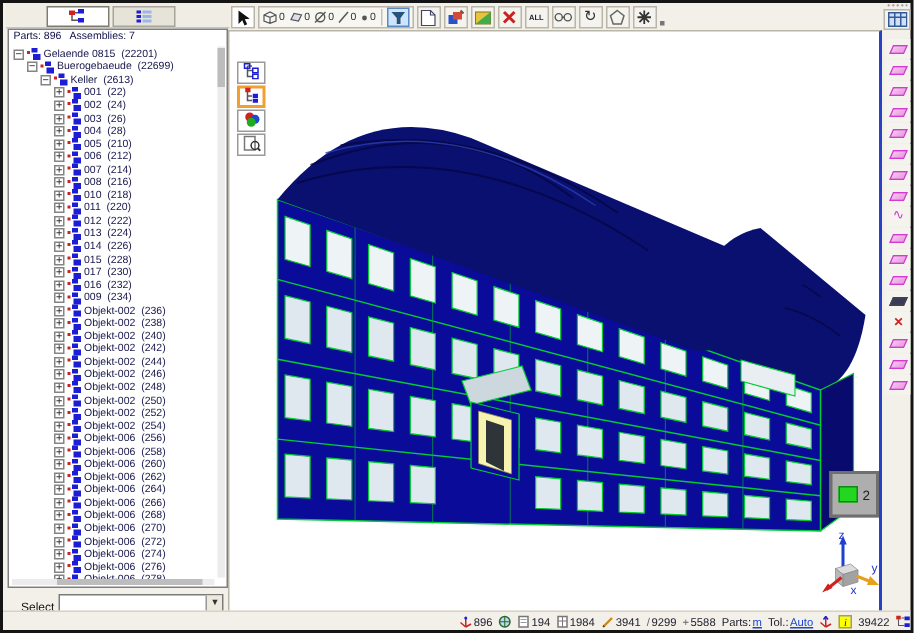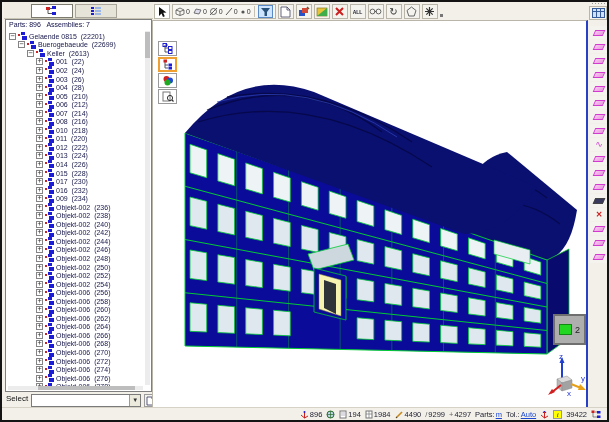--- a/index.html
+++ b/index.html
@@ -29,22 +29,22 @@
   .tico { width:9px; height:8px; flex:0 0 9px; margin-right:2px;
           background-image:linear-gradient(#1d1dd6,#1d1dd6),linear-gradient(#1d1dd6,#1d1dd6),linear-gradient(#cc2222,#cc2222);
           background-size:4px 3px,5px 4px,2px 2px;
           background-position:3px 0,4px 4px,0 2px; background-repeat:no-repeat; }
   .vsb { position:absolute; top:11px; right:1px; bottom:6px; width:5px; background:#ececec; }
   .vsb .thumb { position:absolute; top:1px; left:0; width:5px; height:26px; background:#bdbdbd; }
   .hsb { position:absolute; left:2px; right:8px; bottom:1px; height:4px; background:#ececec; }
   .hsb .thumb { position:absolute; left:22%; width:72%; top:0; height:4px; background:#bdbdbd; }
 
   
-  .selectrow { position:absolute; left:2px; top:392px; width:160px; height:15px;
-               display:flex; align-items:flex-start; font-size:8px; color:#111; }
+  .selectrow { position:absolute; left:10px; top:392px; width:160px; height:15px;
+               display:flex; align-items:flex-end; font-size:8px; color:#111; }
   .selectrow .lbl { margin:0 3px 0 2px; }
   .combo { width:110px; height:13px; background:#fff; border:1px solid #7a7a7a;
            position:relative; }
   .combo .arrow { position:absolute; right:0; top:0; width:11px; height:11px; background:#ece9dd;
                   border-left:1px solid #9a9a9a; font-size:6px; text-align:center; line-height:11px; color:#333;}
   .sidebtn { width:13px; height:13px; margin-left:3px; background:#f4f3ee;
              border:1px solid #9a9a9a; display:flex; align-items:center; justify-content:center; }
 
   
   .toptb { position:absolute; left:152px; top:1px; height:17px; display:flex; gap:2px; align-items:center; }
@@ -91,21 +91,21 @@
           justify-content:center; border:1px solid transparent; }
   .pl { width:10px; height:6px; border:1px solid #d23ad2; transform:skewX(-24deg);
         background:linear-gradient(135deg,#f7c7ef,#e89ade); }
   .pl.dark { border-color:#444; background:#3a3a5c; }
   .glyphx { color:#cc2222; font-size:8px; font-weight:bold; line-height:8px; }
   .curveg { color:#d23ad2; font-size:9px; line-height:9px; font-family:"DejaVu Sans", sans-serif; }
 
   
   .statusbar { position:absolute; left:0; right:0; bottom:0; height:13px; background:#f2f0e9;
                border-top:1px solid #d6d3c6; display:flex; align-items:center;
-               justify-content:flex-end; gap:4px; padding-right:6px; font-size:7.5px; color:#223; }
+               justify-content:flex-end; gap:4px; padding-right:0; font-size:7.5px; color:#223; }
   .st-item { display:flex; align-items:center; gap:1px; }
   .stlink { color:#1b46d2; text-decoration:underline; }
   .infobox { width:9px; height:9px; background:#ffff00; border:1px solid #999; font-size:7px;
              font-style:italic; text-align:center; line-height:8px; color:#223;
              font-family:"Liberation Serif", serif; }
 </style>
 </head>
 <body>
 
 <div class="tabsbar">
@@ -525,29 +525,29 @@
         <rect x="1" y="1" width="6" height="7" fill="#fff" stroke="#777"></rect>
         <path d="M1 4 H7 M4 1 V8" stroke="#777" stroke-width="0.7"></path>
       </svg>
       <span>1984</span>
     </span>
     <span class="st-item">
       <svg width="9" height="9">
         <line x1="1" y1="8" x2="7" y2="2" stroke="#c8881a" stroke-width="1.6"></line>
         <polygon points="1,8 2.4,8 1,6.6" fill="#333"></polygon>
       </svg>
-      <span>4490</span>
+      <span>3941</span>
     </span>
     <span class="st-item">
       <span style="color:#666">/</span>
       <span>9299</span>
     </span>
     <span class="st-item">
       <span style="color:#666">+</span>
-      <span>4297</span>
+      <span>5588</span>
     </span>
     <span class="st-item">
       <span>Parts:</span> 
       <span class="stlink">m</span>
     </span>
     <span class="st-item">
       <span>Tol.:</span> 
       <span class="stlink">Auto</span>
     </span>
     <span class="st-item">

